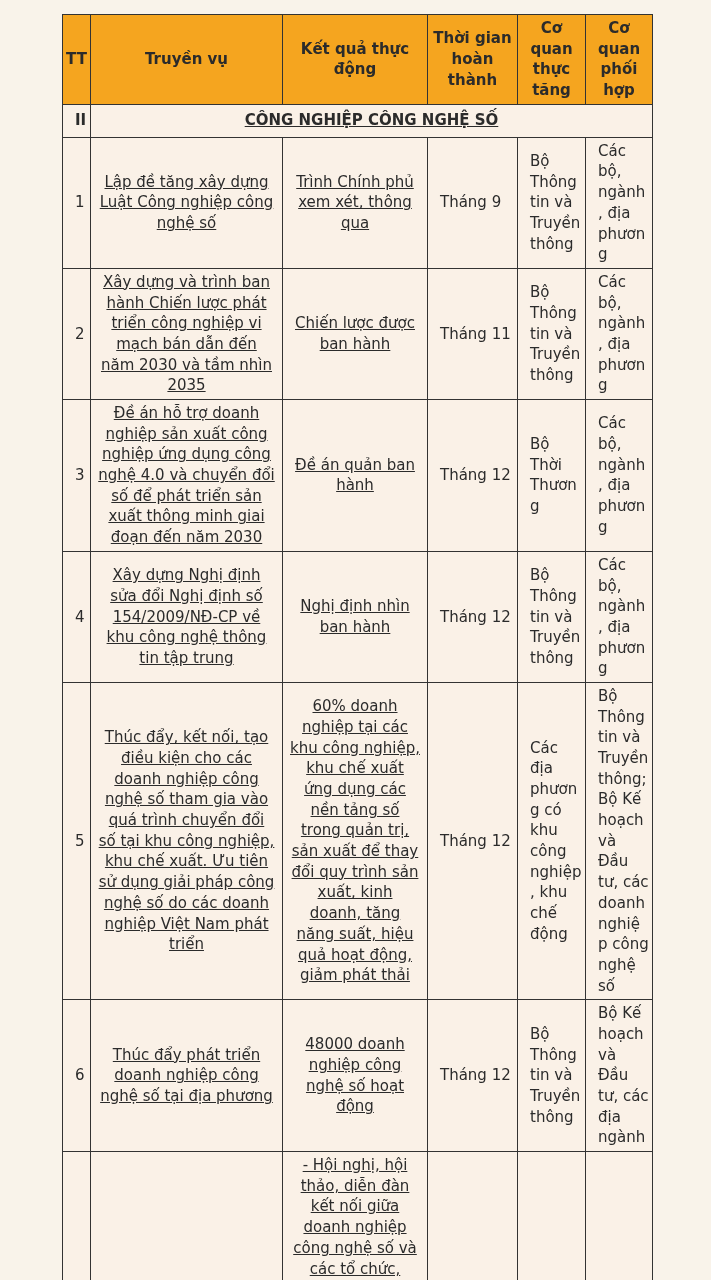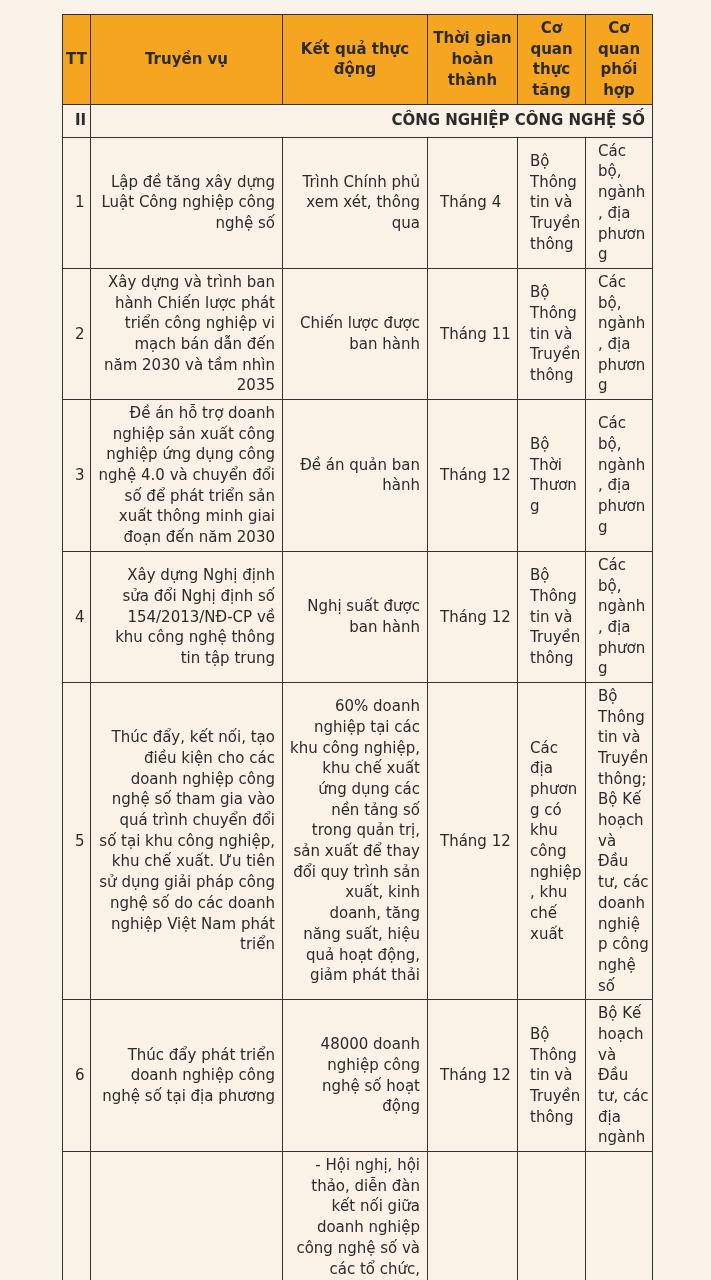--- a/index.html
+++ b/index.html
@@ -52,21 +52,22 @@
     height: 30px;
     padding-top: 1px;
     padding-bottom: 1px;
   }
   td.cell-tt, td.cell-time, td.cell-agency, td.cell-coop {
     text-align: left;
     padding-left: 12px;
     padding-right: 3px;
   }
   td.cell-task, td.cell-result {
-    text-align: right;
+    text-align: center;
+    text-decoration: underline;
   }
   td.cell-result {
     white-space: pre-line;
   }
   tr.h1 td { height: 114px; }
   tr.h2 td { height: 112px; }
   tr.h3 td { height: 123px; margin-top: 27px; }
   tr.h4 td { height: 111px; }
   tr.h5 td { height: 267px; }
   tr.h6 td { height: 122px; }
@@ -98,21 +99,21 @@
     <tbody>
       <tr class="section-row">
         <td class="cell-tt">II</td>
         <td class="cell-task" colspan="5">CÔNG NGHIỆP CÔNG NGHỆ SỐ</td>
       </tr>
 
       <tr class="h1">
         <td class="cell-tt">1</td>
         <td class="cell-task">Lập đề tăng xây dựng Luật Công nghiệp công nghệ số</td>
         <td class="cell-result">Trình Chính phủ xem xét, thông qua</td>
-        <td class="cell-time">Tháng 4</td>
+        <td class="cell-time">Tháng 9</td>
         <td class="cell-agency">Bộ Thông tin và Truyền thông</td>
         <td class="cell-coop">Các bộ, ngành, địa phương</td>
       </tr>
 
       <tr class="h2">
         <td class="cell-tt">2</td>
         <td class="cell-task">Xây dựng và trình ban hành Chiến lược phát triển công nghiệp vi mạch bán dẫn đến năm 2030 và tầm nhìn 2035</td>
         <td class="cell-result">Chiến lược được ban hành</td>
         <td class="cell-time">Tháng 11</td>
         <td class="cell-agency">Bộ Thông tin và Truyền thông</td>
@@ -123,33 +124,33 @@
         <td class="cell-tt">3</td>
         <td class="cell-task">Đề án hỗ trợ doanh nghiệp sản xuất công nghiệp ứng dụng công nghệ 4.0 và chuyển đổi số để phát triển sản xuất thông minh giai đoạn đến năm 2030</td>
         <td class="cell-result">Đề án quản ban hành</td>
         <td class="cell-time">Tháng 12</td>
         <td class="cell-agency">Bộ Thời Thương</td>
         <td class="cell-coop">Các bộ, ngành, địa phương</td>
       </tr>
 
       <tr class="h4">
         <td class="cell-tt">4</td>
-        <td class="cell-task">Xây dựng Nghị định sửa đổi Nghị định số 154/2013/NĐ-CP về khu công nghệ thông tin tập trung</td>
-        <td class="cell-result">Nghị suất được ban hành</td>
+        <td class="cell-task">Xây dựng Nghị định sửa đổi Nghị định số 154/2009/NĐ-CP về khu công nghệ thông tin tập trung</td>
+        <td class="cell-result">Nghị định nhìn ban hành</td>
         <td class="cell-time">Tháng 12</td>
         <td class="cell-agency">Bộ Thông tin và Truyền thông</td>
         <td class="cell-coop">Các bộ, ngành, địa phương</td>
       </tr>
 
       <tr class="h5">
         <td class="cell-tt">5</td>
         <td class="cell-task">Thúc đẩy, kết nối, tạo điều kiện cho các doanh nghiệp công nghệ số tham gia vào quá trình chuyển đổi số tại khu công nghiệp, khu chế xuất. Ưu tiên sử dụng giải pháp công nghệ số do các doanh nghiệp Việt Nam phát triển</td>
         <td class="cell-result">60% doanh nghiệp tại các khu công nghiệp, khu chế xuất ứng dụng các nền tảng số trong quản trị, sản xuất để thay đổi quy trình sản xuất, kinh doanh, tăng năng suất, hiệu quả hoạt động, giảm phát thải</td>
         <td class="cell-time">Tháng 12</td>
-        <td class="cell-agency">Các địa phương có khu công nghiệp, khu chế xuất</td>
+        <td class="cell-agency">Các địa phương có khu công nghiệp, khu chế động</td>
         <td class="cell-coop">Bộ Thông tin và Truyền thông;Bộ Kế hoạch và Đầu tư, các doanh nghiệp công nghệ số</td>
       </tr>
 
       <tr class="h6">
         <td class="cell-tt">6</td>
         <td class="cell-task">Thúc đẩy phát triển doanh nghiệp công nghệ số tại địa phương</td>
         <td class="cell-result">48000 doanh nghiệp công nghệ số hoạt động</td>
         <td class="cell-time">Tháng 12</td>
         <td class="cell-agency">Bộ Thông tin và Truyền thông</td>
         <td class="cell-coop">Bộ Kế hoạch và Đầu tư, các địa ngành</td>

